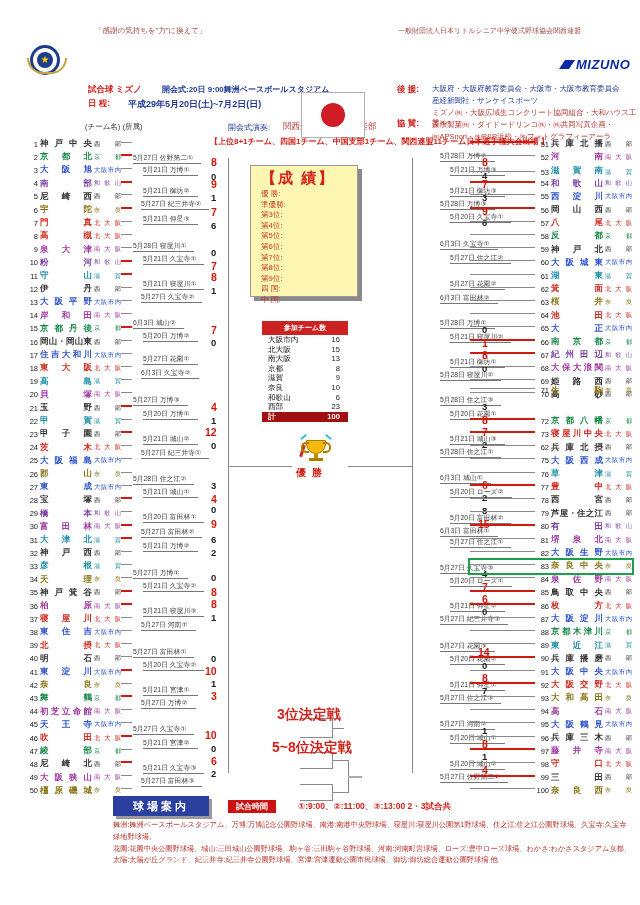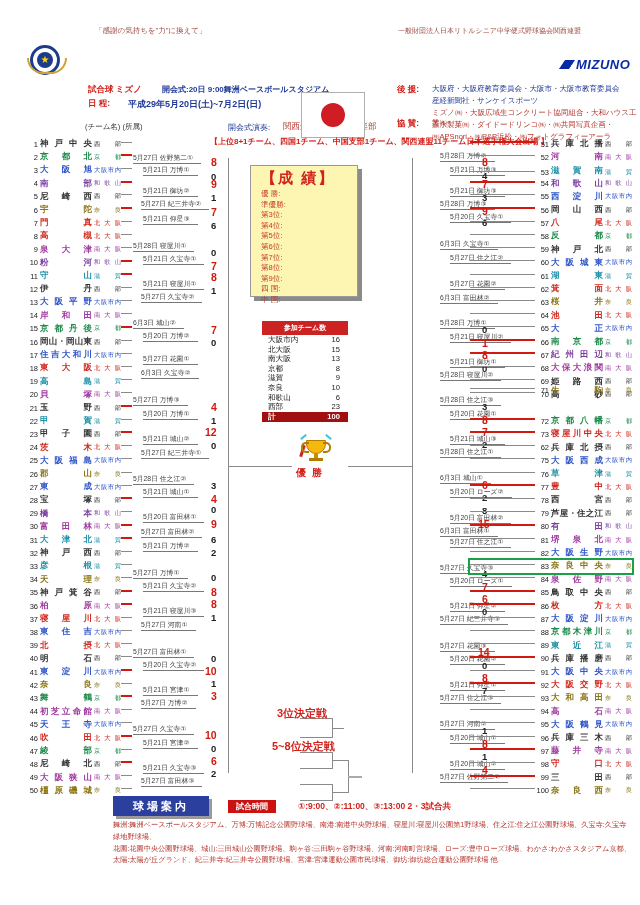--- a/index.html
+++ b/index.html
@@ -68,21 +68,21 @@
                border:2px solid #b07d00;border-right:none;border-radius:5px 0 0 5px;}
   .trophy .cup:after{content:"";position:absolute;right:-6px;top:1px;width:6px;height:7px;
                border:2px solid #b07d00;border-left:none;border-radius:0 5px 5px 0;}
   .trophy .stem{position:absolute;left:11px;top:17px;width:4px;height:4px;background:#c88f00;}
   .trophy .base{position:absolute;left:6px;top:21px;width:14px;height:3px;background:#b07d00;}
   .trophy .spark1,.trophy .spark2{position:absolute;width:7px;height:2px;background:#37c4d8;transform:rotate(-40deg);}
   .trophy .spark1{left:-3px;top:-1px;}
   .trophy .spark2{left:22px;top:-1px;transform:rotate(40deg);}
   .trophy .ribbon{position:absolute;left:-2px;top:8px;width:3px;height:12px;background:#d0261f;transform:rotate(18deg);}
   .champ{left:296px;top:466px;font-size:10px;font-weight:bold;color:#d2221b;letter-spacing:6px;}
-  .decider{font-size:11px;font-weight:bold;color:#d2221b;white-space:nowrap;}
+  .decider{font-size:14px;font-weight:bold;color:#d2221b;white-space:nowrap;}
   
   .guide{left:113px;top:796px;width:96px;height:20px;background:#2b3f9e;color:#fff;font-size:11px;
          font-weight:bold;text-align:center;line-height:20px;letter-spacing:3px;box-shadow:3px 3px 0 #9a9a9a;}
   .timelab{left:228px;top:800px;background:#cc1111;color:#fff;font-size:8px;font-weight:bold;padding:1px 8px;}
   .timetext{left:298px;top:801px;color:#d2221b;font-size:8.5px;font-weight:bold;}
   .venues{left:113px;top:819px;width:520px;color:#b5342c;font-size:7.2px;line-height:11.8px;}
 </style>
 </head>
 <body>
 

